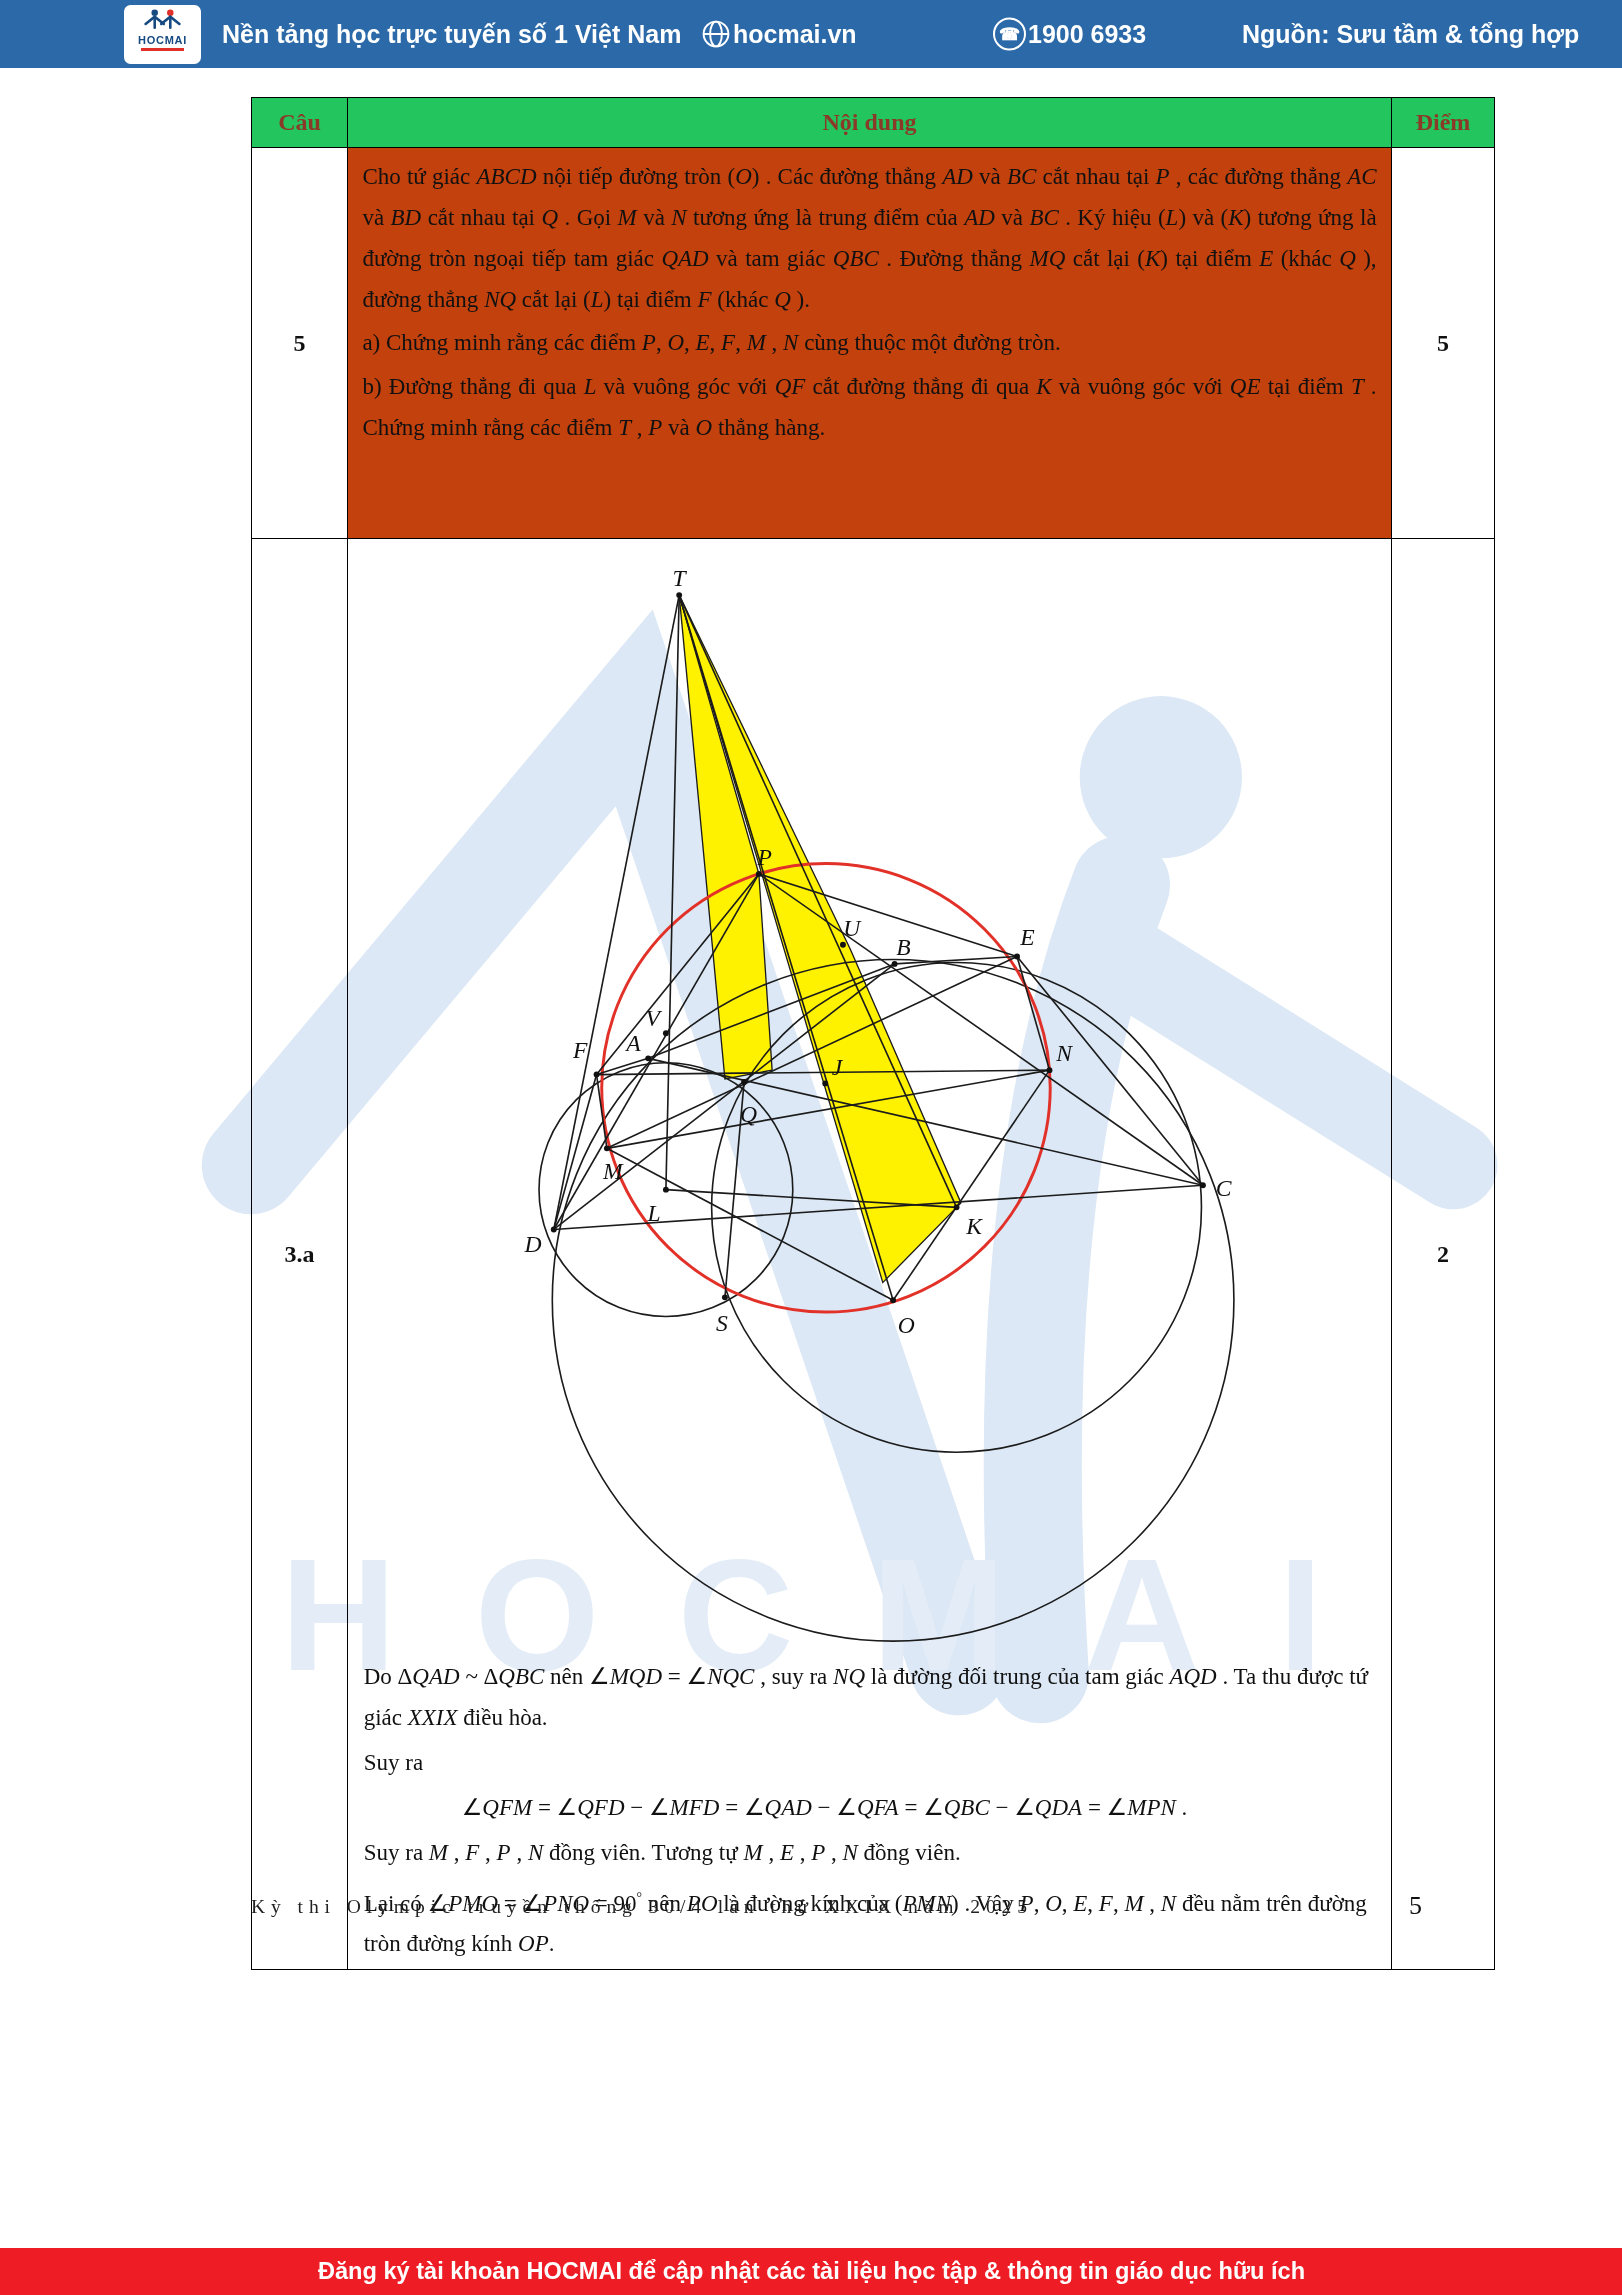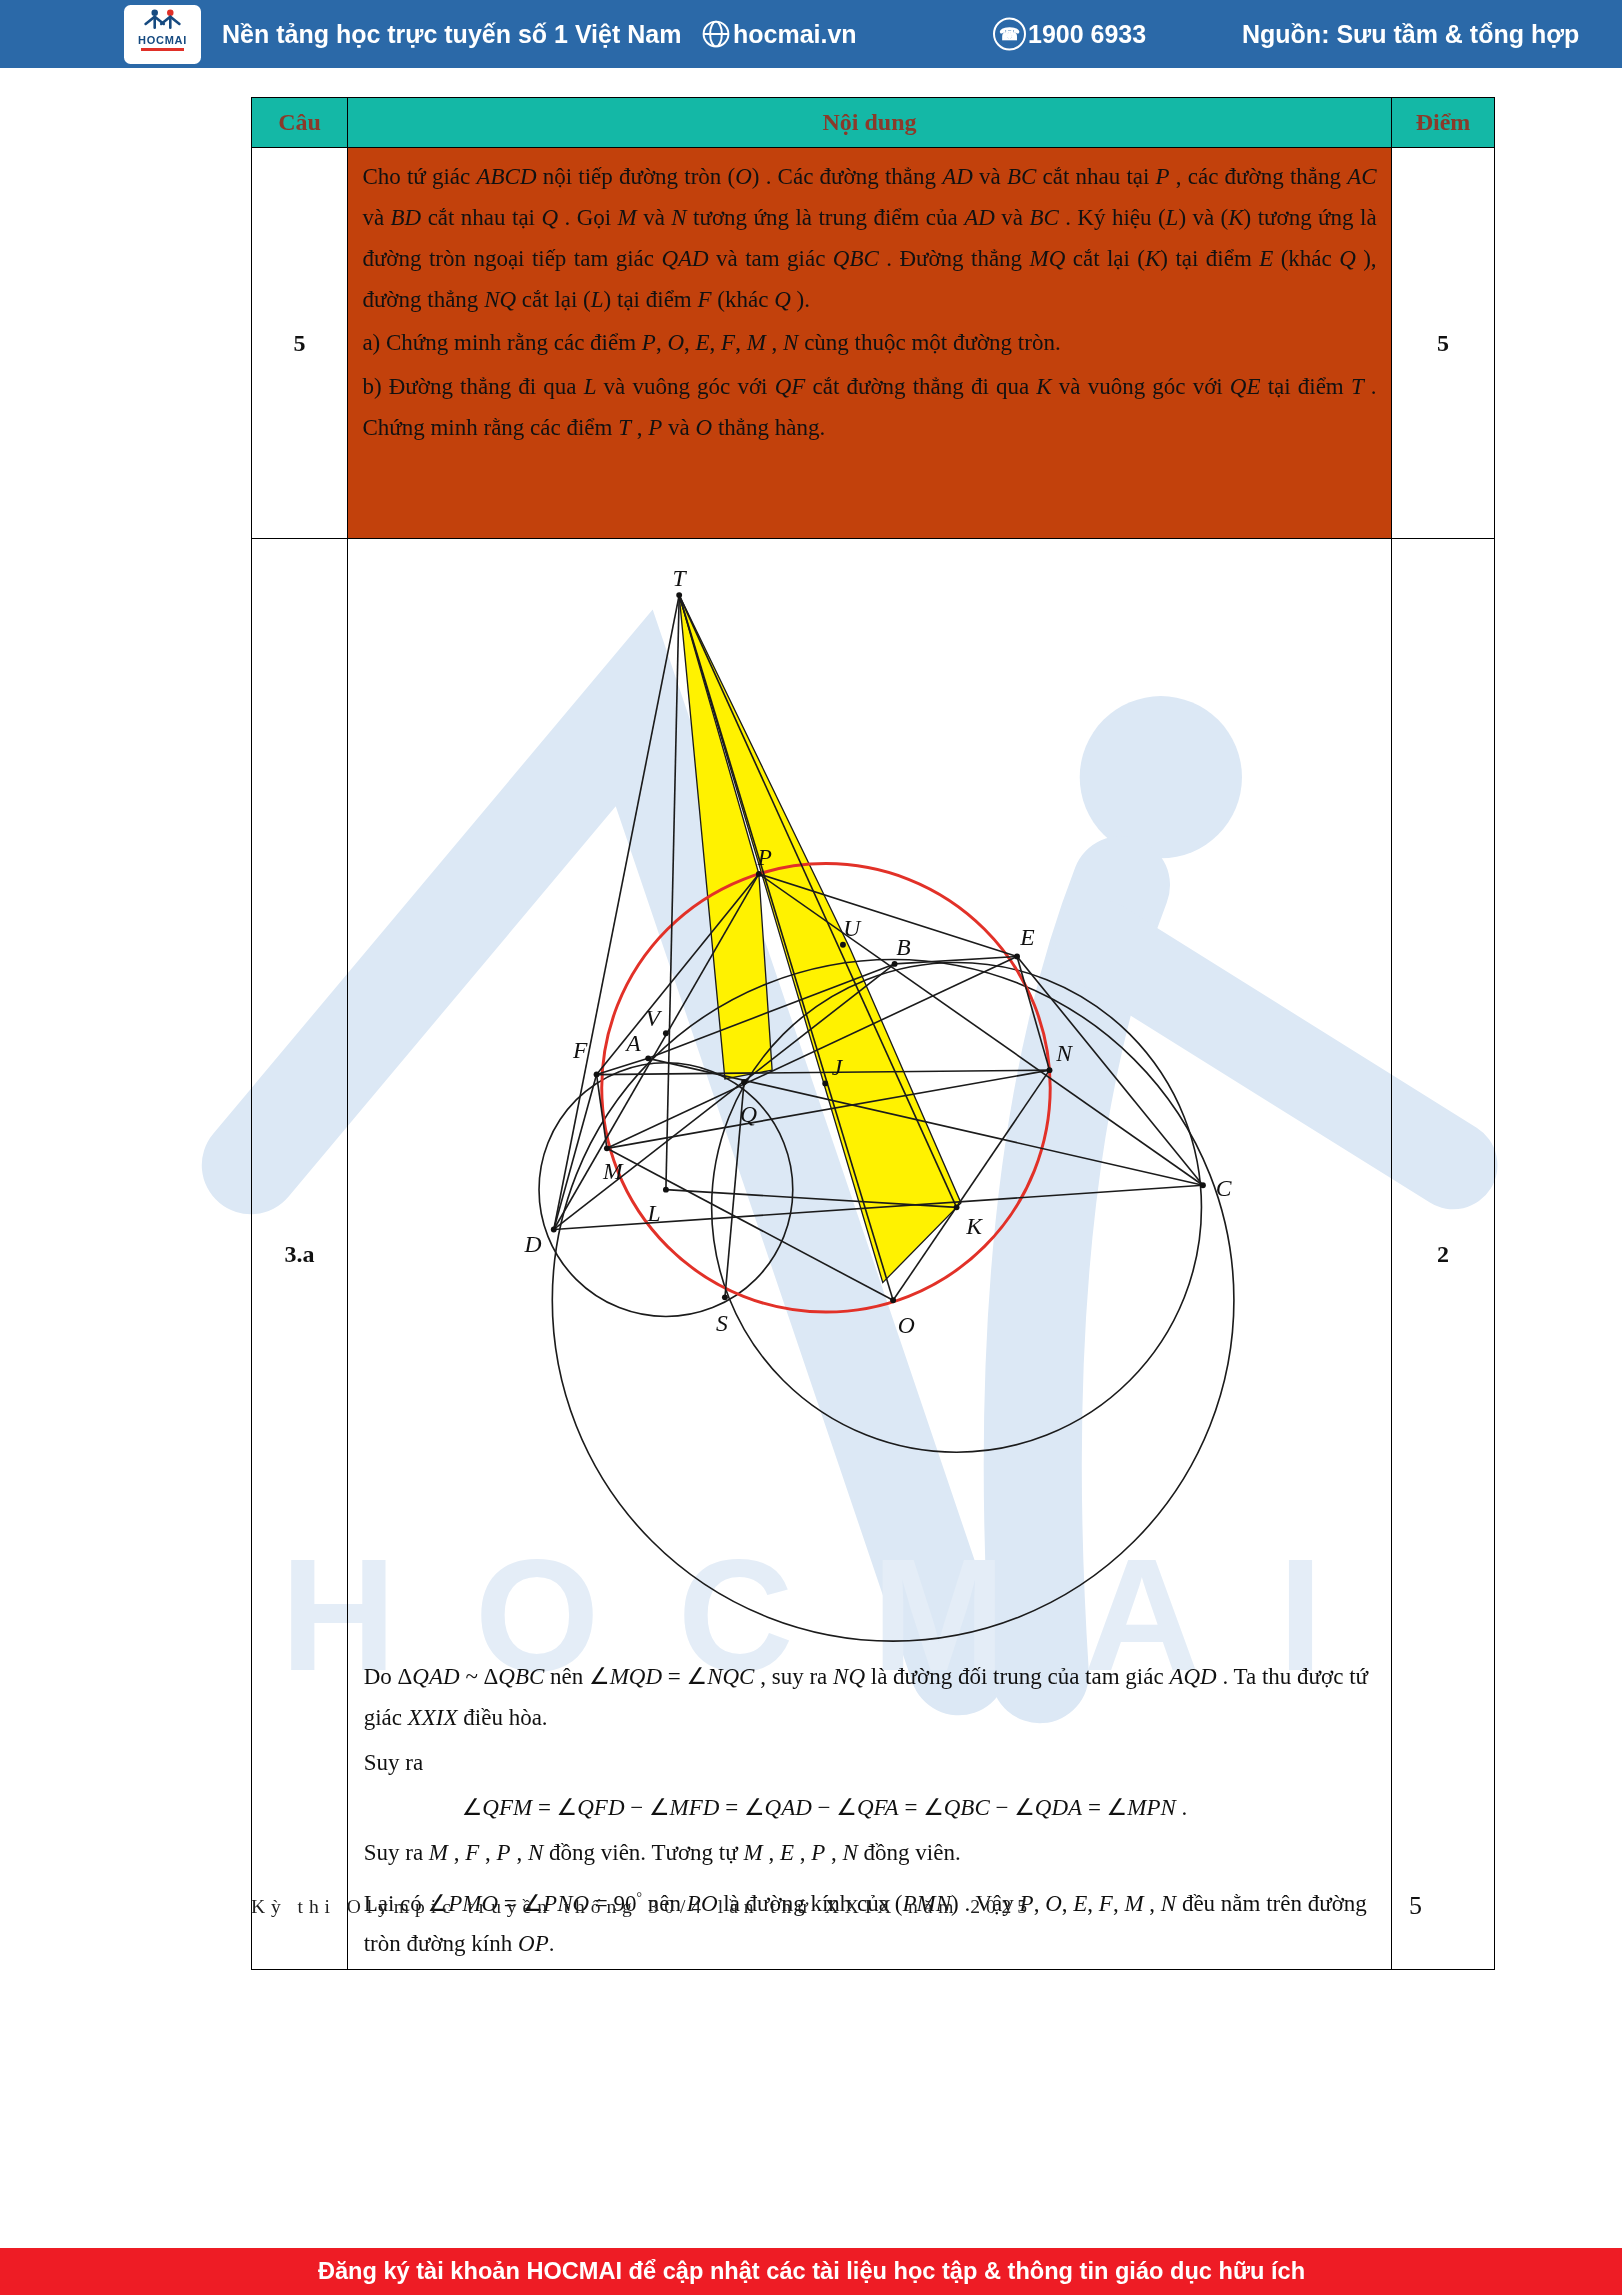--- a/index.html
+++ b/index.html
@@ -25,21 +25,21 @@
   .phone-circle{display:inline-flex;align-items:center;justify-content:center;
                 width:29px;height:29px;border:2px solid #fff;border-radius:50%;
                 font-size:17px;line-height:1;}
   .hdr-source{position:absolute;left:1242px;top:50%;transform:translateY(-50%);
               font-size:25px;font-weight:bold;white-space:nowrap;}
 
   
   table.main-table{position:absolute;left:251px;top:97px;width:1244px;z-index:1;
                    border-collapse:collapse;table-layout:fixed;}
   table.main-table td{border:1.3px solid #000;}
-  .thead td{height:47px;background:#14b8a6;color:#8B3A2A;font-weight:bold;
+  .thead td{height:47px;background:#22c55e;color:#8B3A2A;font-weight:bold;
             font-size:24px;text-align:center;vertical-align:middle;}
   td.cau{width:96px;text-align:center;vertical-align:middle;font-size:24px;font-weight:bold;}
   td.diem{width:103px;text-align:center;vertical-align:middle;font-size:24px;font-weight:bold;}
   td.content{width:1044px;vertical-align:top;}
   td.content.green{background:#c2410c;padding:7.9px 14.4px 0;height:391px;box-sizing:border-box;}
   td.content.green p{margin:0 0 2.6px;font-size:23px;line-height:41px;text-align:justify;}
   tr.row2 td{height:1428px;}
   td.content.figrow{padding:0;height:1428px;box-sizing:border-box;vertical-align:top;}
   .figure-wrap{width:100%;display:flex;justify-content:center;margin-top:31px;}
   #geo-svg{width:741px;height:1077px;display:block;}

